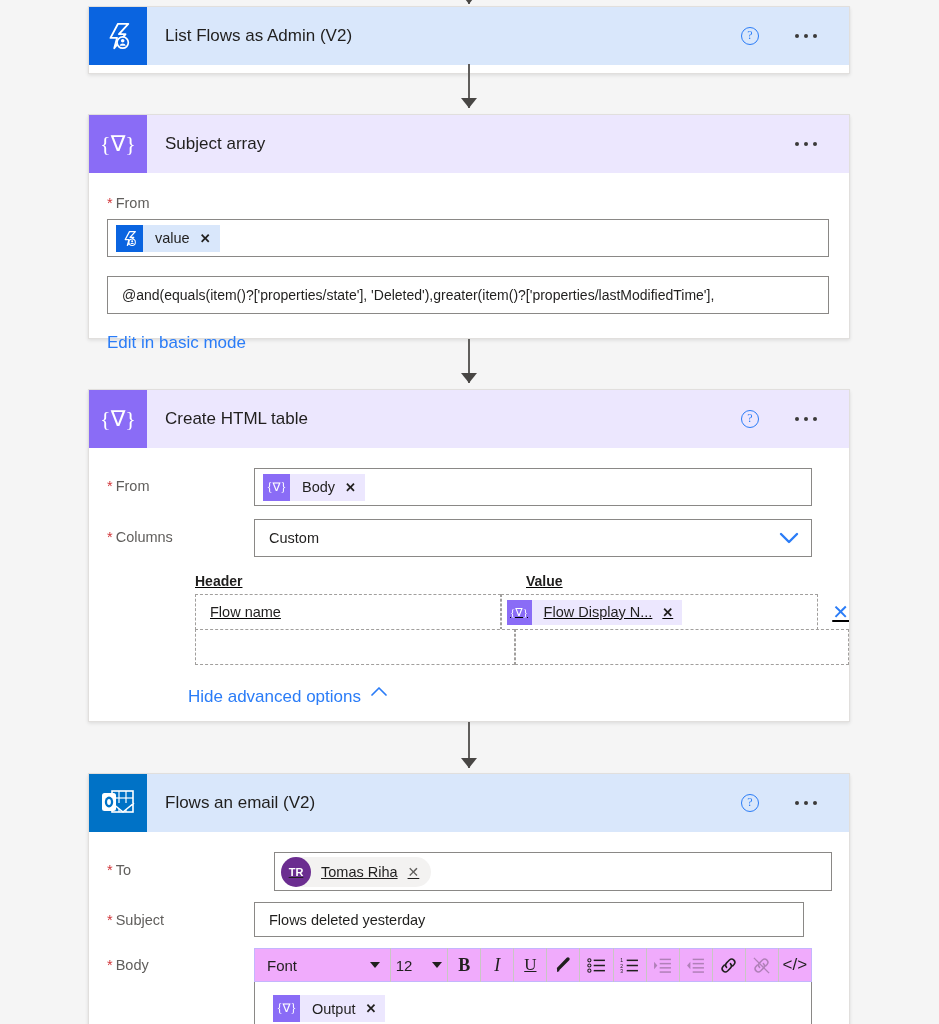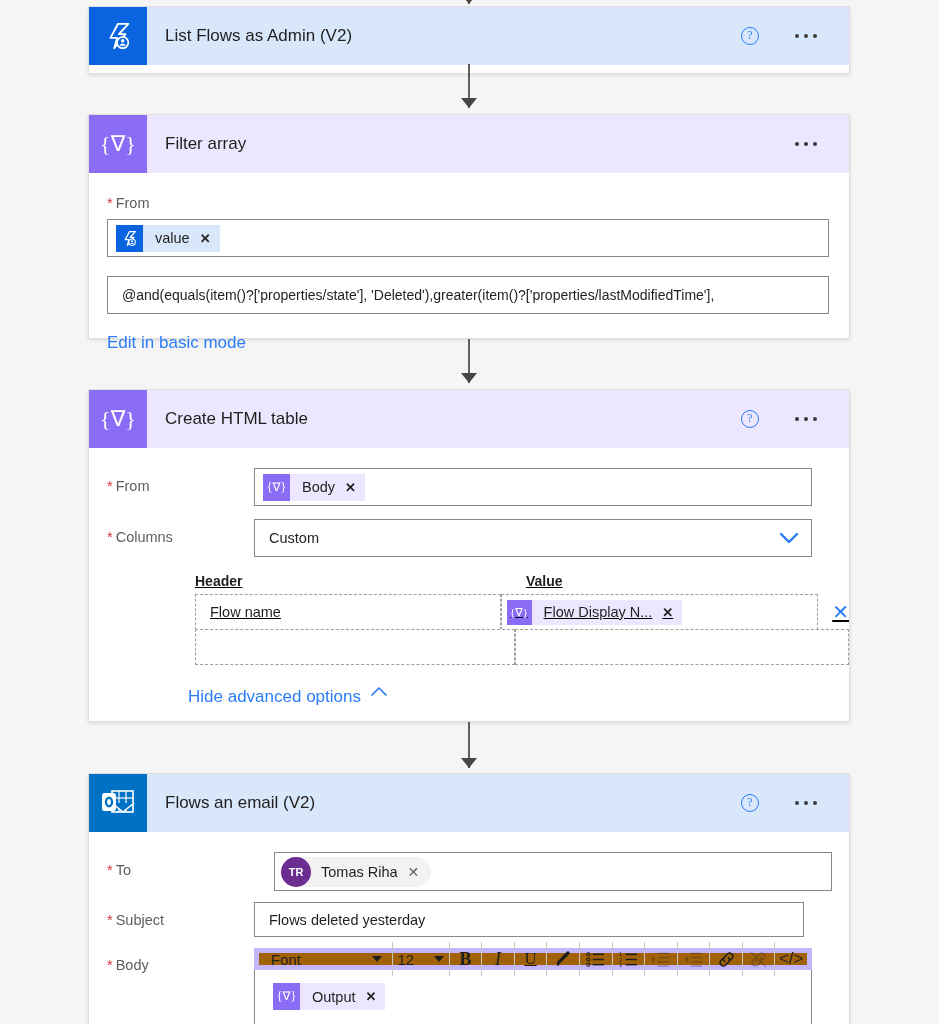--- a/index.html
+++ b/index.html
@@ -141,23 +141,23 @@
     background: #fff;
     display: flex; align-items: center;
     padding-left: 14px;
     font-size: 14.5px;
     color: #201f1e;
   }
 
   
   .rt-toolbar {
     display: flex; align-items: center;
-    height: 22px;
-    border: 5px solid #c4b5fd;
-    background: #a16207;
+    height: 34px;
+    border: 1px solid #c4b5fd;
+    background: #f0abfc;
   }
   .rt-sep { width: 1px; height: 34px; background: #c8c6c4; }
   .rt-item {
     display: flex; align-items: center; justify-content: center;
     height: 34px;
     color: #201f1e;
   }
   .rt-font {
     width: 138px; justify-content: space-between;
     padding: 0 10px 0 12px;
@@ -185,21 +185,21 @@
   .chevron-btn {
     display: flex; align-items: center; justify-content: center;
   }
   .bluex { color: #2a7cf7; font-size: 20px; font-weight: 300; }
 
   
   .person-chip {
     display: inline-flex; align-items: center;
     height: 30px; border-radius: 15px;
     background: #f3f2f1;
-    padding-right: 12px; gap: 10px;
+    padding-right: 12px; gap: 10px; text-decoration: underline;
   }
   .avatar {
     width: 30px; height: 30px; border-radius: 50%;
     background: #6b2d90; color: #fff;
     font-size: 11px; font-weight: bold;
     display: flex; align-items: center; justify-content: center;
   }
   .chip-x { color: #605e5c; font-size: 14px; }
 </style>
 </head>
@@ -237,21 +237,21 @@
   <div class="arrow" style="top:64px; height:44px;">
     <div class="stem"></div>
       <div class="head"></div>
   </div>
 
   <div class="card" style="left:88px; top:114px; width:762px; height:225px;">
     <div class="card-header purple">
       <div class="card-icon dataop">
         <span style="color:#fff;font-size:22px;font-family:'Liberation Serif',serif;">{∇}</span>
       </div>
-      <div class="card-title">Filter array</div>
+      <div class="card-title">Subject array</div>
       <div class="header-actions">
         <div class="ellipsis">
             <span></span>
             <span></span>
             <span></span>
           </div>
       </div>
     </div>
     <div class="card-body">
       <div style="padding:22px 20px 0 18px;">

